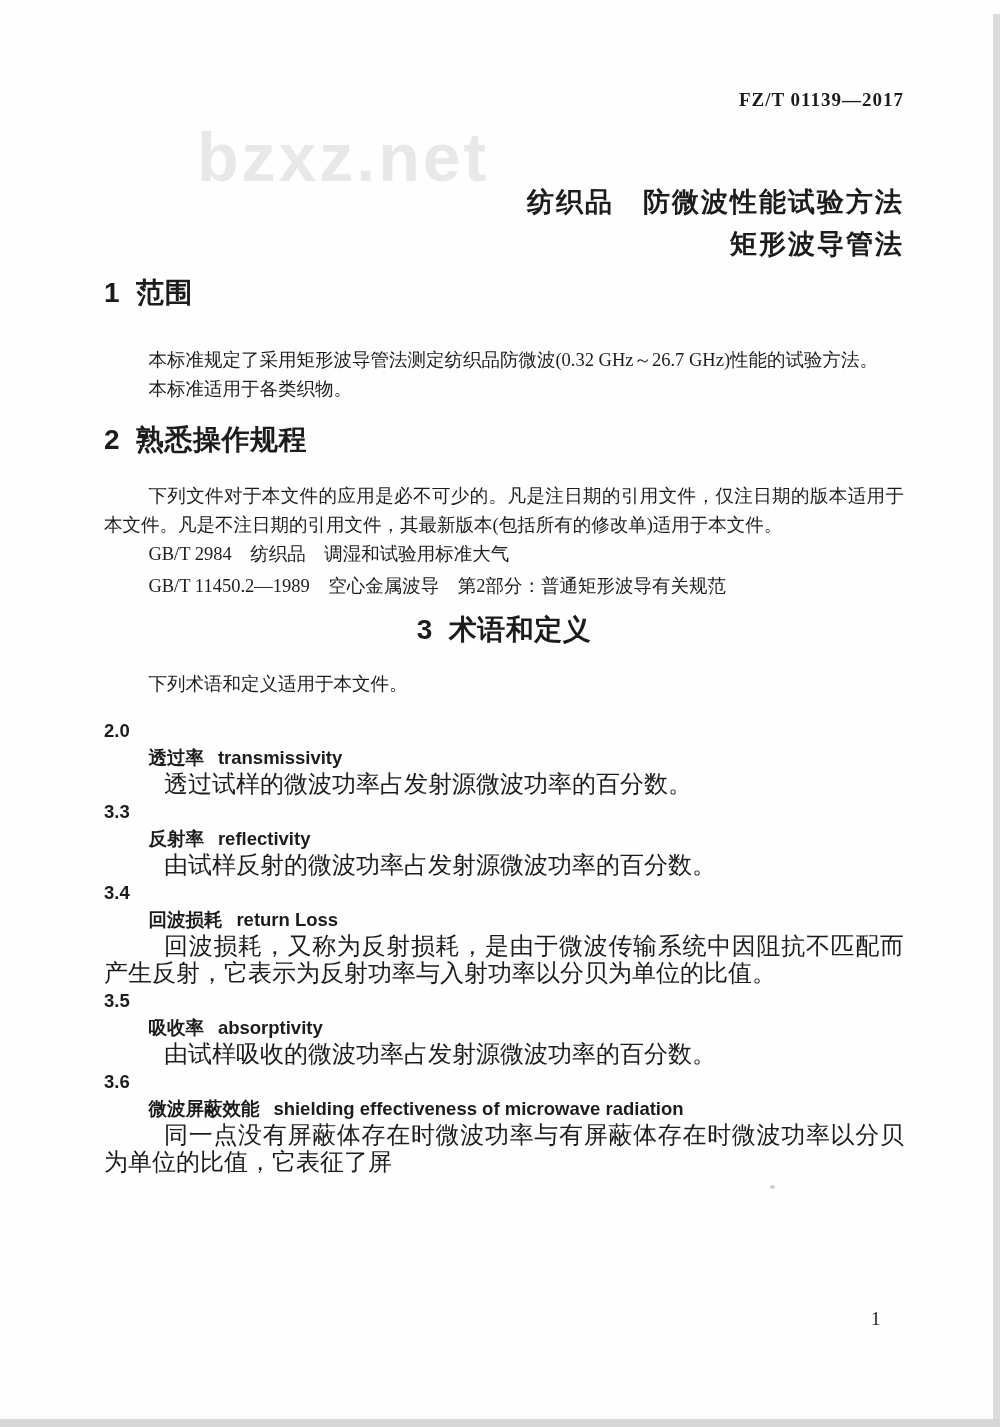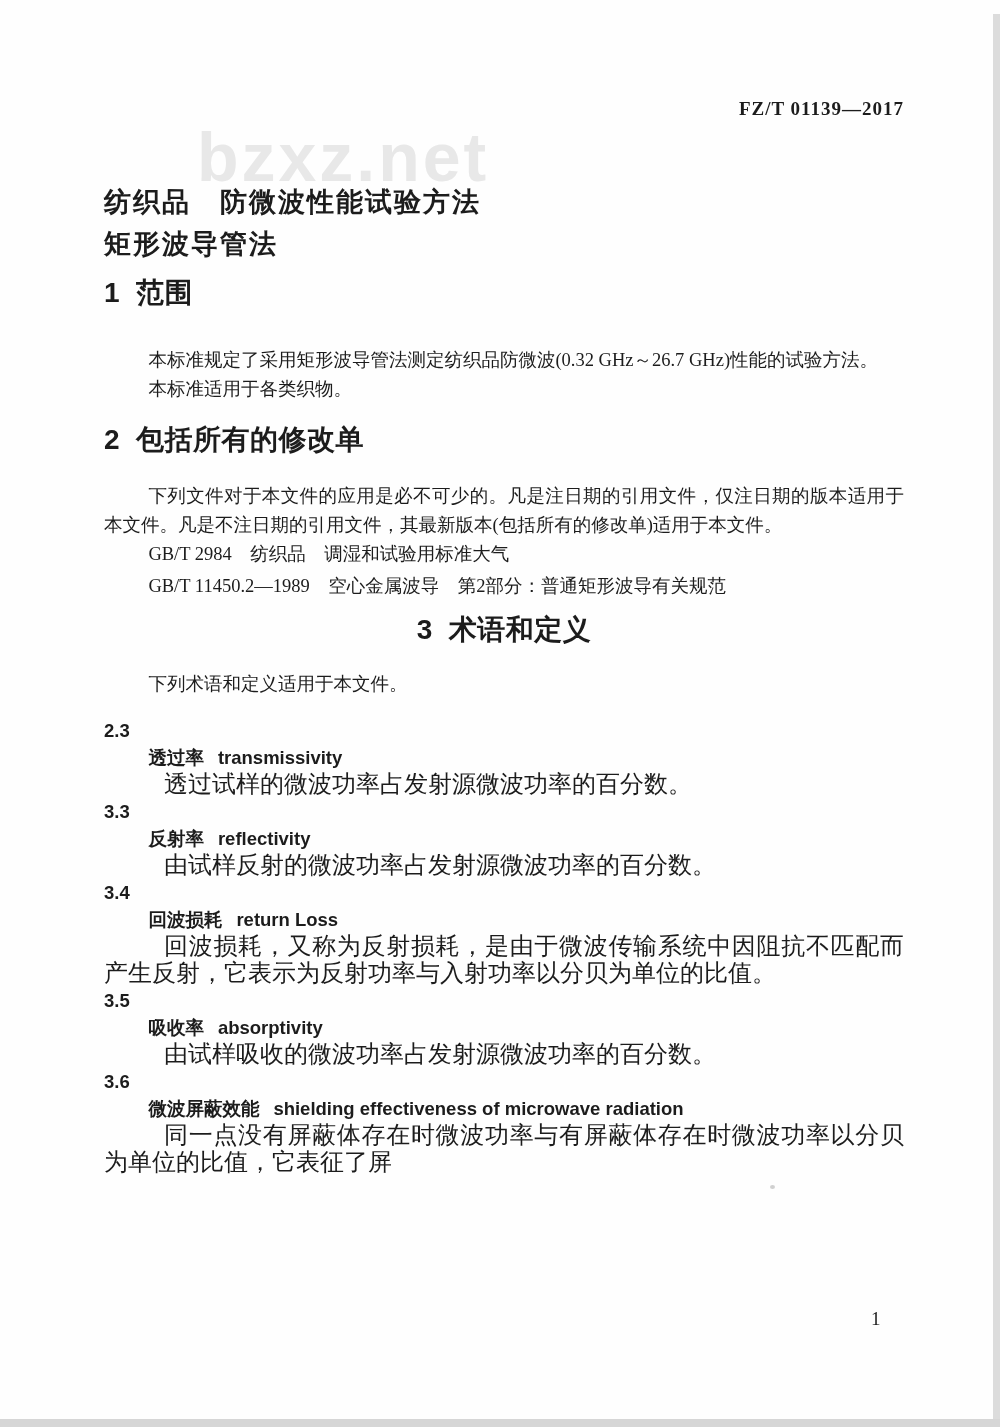--- a/index.html
+++ b/index.html
@@ -44,38 +44,38 @@
     font-family: "Liberation Sans", sans-serif;
     font-weight: bold;
     font-size: 68px;
     letter-spacing: 3px;
     color: #e8e8e8;
     z-index: 0;
     user-select: none;
   }
   .std-code {
     position: absolute;
-    top: 98px;
+    top: 89px;
     right: 96px;
     font-family: "Liberation Serif", serif;
     font-weight: bold;
     font-size: 19px;
     letter-spacing: 1px;
     z-index: 2;
   }
   .content {
     position: absolute;
     left: 104px;
     top: 0;
     width: 800px;
     z-index: 1;
   }
   .title-block {
     padding-top: 186px;
-    text-align: left;
+    text-align: right;
     font-family: "Liberation Sans", sans-serif;
     font-weight: bold;
   }
   .title-line1 {
     font-size: 27px;
     line-height: 32px;
     margin: 0;
     letter-spacing: 2px;
   }
   .title-line2 {
@@ -175,32 +175,32 @@
     <div class="title-block">
       <div class="title-line1">纺织品　防微波性能试验方法</div>
       <div class="title-line2">矩形波导管法</div>
     </div>
 
 
     <h2 class="sec-heading h-scope"><span class="sec-num">1</span><span>范围</span></h2>
     <p class="body-p scope-p1">本标准规定了采用矩形波导管法测定纺织品防微波(0.32 GHz～26.7 GHz)性能的试验方法。</p>
     <p class="body-p scope-p2">本标准适用于各类织物。</p>
 
-    <h2 class="sec-heading h-refs"><span class="sec-num">2</span><span>包括所有的修改单</span></h2>
+    <h2 class="sec-heading h-refs"><span class="sec-num">2</span><span>熟悉操作规程</span></h2>
     <p class="body-p refs-intro">下列文件对于本文件的应用是必不可少的。凡是注日期的引用文件，仅注日期的版本适用于本文件。凡是不注日期的引用文件，其最新版本(包括所有的修改单)适用于本文件。</p>
     <ul class="ref-list">
       <li class="ref-item">GB/T 2984　纺织品　调湿和试验用标准大气</li>
       <li class="ref-item">GB/T 11450.2—1989　空心金属波导　第2部分：普通矩形波导有关规范</li>
     </ul>
 
     <h2 class="sec-heading h-terms"><span class="sec-num">3</span><span>术语和定义</span></h2>
     <p class="terms-intro">下列术语和定义适用于本文件。</p>
 
     <div class="term-entry">
-      <div class="term-num">2.3</div>
+      <div class="term-num">2.0</div>
       <div class="term-name"><span>透过率</span><span class="term-en">transmissivity</span></div>
       <p class="term-def">透过试样的微波功率占发射源微波功率的百分数。</p>
     </div>
 
 
     <div class="term-entry">
       <div class="term-num">3.3</div>
       <div class="term-name"><span>反射率</span><span class="term-en">reflectivity</span></div>
       <p class="term-def">由试样反射的微波功率占发射源微波功率的百分数。</p>
     </div>

